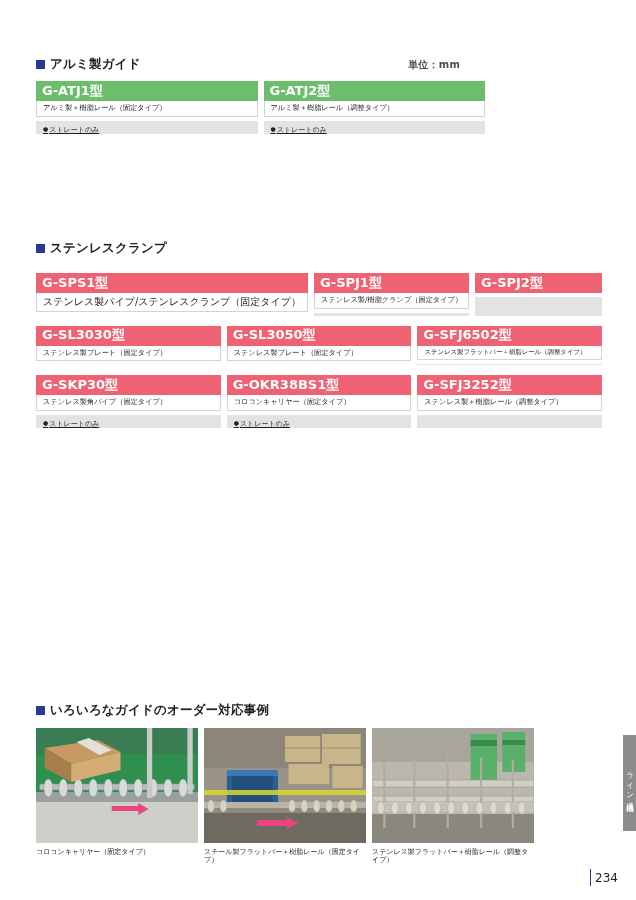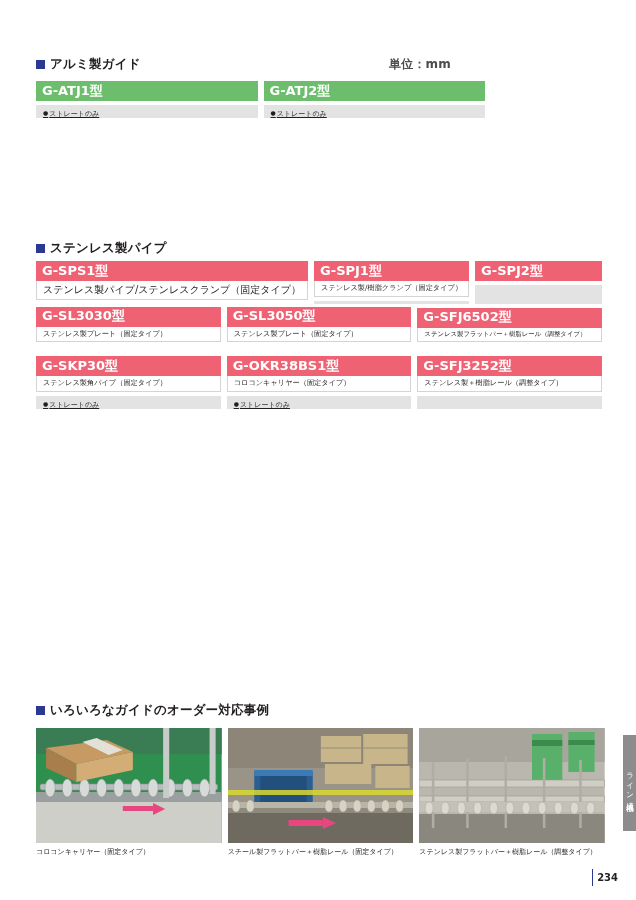--- a/index.html
+++ b/index.html
@@ -16,21 +16,21 @@
   .sec-head {
     display: flex; align-items: center;
     font-size: 12.5px; font-weight: bold; color: #231f20;
     letter-spacing: .2px;
   }
   .sec-head .sq {
     width: 9px; height: 9px; background: #2b3990;
     margin-right: 5px; display: inline-block;
   }
   .unit-label {
-    position: absolute; right: 34px; font-size: 12px; color: #4d4d4d;
+    position: absolute; right: 25px; font-size: 10px; color: #4d4d4d;
   }
 
   
   .row { display: flex; gap: 6px; }
   .card { flex: 1; display: flex; flex-direction: column; }
   .card-title {
     font-size: 13px; font-weight: bold; color: #ffffff;
     padding: 2.5px 6px 3px; line-height: 1.1;
   }
   .green .card-title { background: #6cbe6c; }
@@ -72,38 +72,39 @@
     writing-mode: vertical-rl; text-orientation: upright;
     display: flex; align-items: center; justify-content: center;
     letter-spacing: 1px;
   }
   
   .footer {
     position: absolute; right: 18px; bottom: 14px;
     display: flex; align-items: center; gap: 4px;
   }
   .footer .bar { width: 1.5px; height: 17px; background: #2b3990; }
-  .footer .pg { font-size: 10px; color: #231f20; font-weight: bold; }
+  .footer .pg { font-size: 12px; color: #231f20; }
 </style>
 </head>
 <body>
 
 <div class="page">
 
   <div style="position:absolute;left:36px;top:56px;width:449px;">
     <div class="sec-head">
       <span class="sq"></span>
       <span>アルミ製ガイド</span>
       <span class="unit-label">単位：mm</span>
     </div>
 
     <div class="row" style="margin-top:8px;">
 
       <div class="card green">
         <div class="card-title">G-ATJ1型</div>
+        <div class="card-sub">アルミ製＋樹脂レール（固定タイプ）</div>
         <div class="card-body" style="height:84px;">
           <div class="note">ストレートのみ</div>
           <div class="dwg">
             <svg width="280" height="84" viewBox="0 0 280 84">
               <g stroke="#231f20" stroke-width=".5" fill="none">
                 <line x1="38" y1="23" x2="128" y2="23"></line>
                 <path d="M38 20 L38 26 M128 20 L128 26"></path>
                 <line x1="38" y1="23" x2="38" y2="38"></line>
                 <line x1="128" y1="23" x2="128" y2="38"></line>
                 <rect x="44" y="52" width="70" height="13" fill="#fff"></rect>
@@ -141,20 +142,21 @@
               <text class="dim" x="70" y="50" transform="rotate(-90 70 50)" text-anchor="middle">(70)</text>
               <text class="dim" x="141" y="54" transform="rotate(-90 141 54)" text-anchor="middle">80</text>
               <text class="dim" x="107" y="30" transform="rotate(-90 107 30)" text-anchor="middle">20</text>
             </svg>
           </div>
         </div>
       </div>
 
       <div class="card green">
         <div class="card-title">G-ATJ2型</div>
+        <div class="card-sub">アルミ製＋樹脂レール（調整タイプ）</div>
         <div class="card-body" style="height:84px;">
           <div class="note">ストレートのみ</div>
           <div class="dwg">
             <svg width="280" height="84" viewBox="0 0 280 84">
               <g stroke="#231f20" stroke-width=".5" fill="none">
                 <line x1="32" y1="21" x2="134" y2="21"></line>
                 <path d="M32 18 L32 24 M134 18 L134 24"></path>
                 <line x1="44" y1="30" x2="122" y2="30"></line>
                 <path d="M44 30 l3 -2 v4 z M122 30 l-3 -2 v4 z" fill="#231f20"></path>
                 <line x1="32" y1="21" x2="32" y2="40"></line>
@@ -200,24 +202,24 @@
             </svg>
           </div>
         </div>
       </div>
     </div>
   </div>
 
   <div style="position:absolute;left:36px;top:240px;width:566px;">
     <div class="sec-head">
       <span class="sq"></span>
-      <span>ステンレス製パイプ</span>
-    </div>
-
-    <div class="row" style="margin-top:4px;">
+      <span>ステンレスクランプ</span>
+    </div>
+
+    <div class="row" style="margin-top:16px;">
       <div class="card pink">
         <div class="card-title">G-SPS1型</div>
         <div class="card-sub" style="font-size:10px;">ステンレス製パイプ/ステンレスクランプ（固定タイプ）</div>
         <div class="card-body" style="height:82px;">
           <div class="dwg">
             <svg width="186" height="82" viewBox="0 0 186 82">
               <g stroke="#231f20" stroke-width=".5" fill="none">
                 <line x1="24" y1="16" x2="92" y2="16"></line>
                 <path d="M24 16 l3 -2 v4 z M92 16 l-3 -2 v4 z" fill="#231f20"></path>
                 <line x1="24" y1="16" x2="24" y2="32"></line>
@@ -275,21 +277,21 @@
       <div class="card pink">
         <div class="card-title">G-SPJ2型</div>
         <div class="card-body" style="height:82px;">
           <div class="dwg">
             
           </div>
         </div>
       </div>
     </div>
 
-    <div class="row" style="margin-top:3px;align-items:flex-end;">
+    <div class="row" style="margin-top:10px;">
       <div class="card pink">
         <div class="card-title">G-SL3030型</div>
         <div class="card-sub">ステンレス製プレート（固定タイプ）</div>
         <div class="card-body" style="height:80px;">
           <div class="dwg">
             
           </div>
         </div>
       </div>
 
@@ -512,21 +514,21 @@
               <text class="dim" x="148" y="28" text-anchor="middle">32</text>
               <text class="dim" x="48" y="58" transform="rotate(-90 48 58)" text-anchor="middle">(70)</text>
               <text class="dim" x="108" y="60" transform="rotate(-90 108 60)" text-anchor="middle">80</text>
             </svg>
           </div>
         </div>
       </div>
     </div>
   </div>
 
-  <div style="position:absolute;left:36px;top:702px;width:569px;">
+  <div style="position:absolute;left:36px;top:702px;width:498px;">
     <div class="sec-head">
       <span class="sq"></span>
       <span>いろいろなガイドのオーダー対応事例</span>
     </div>
 
     <div class="photos" style="margin-top:9px;">
 
       <div style="flex:1;">
         <div class="photo">
           <svg width="100%" height="115" viewBox="0 0 184 115" preserveAspectRatio="none">

